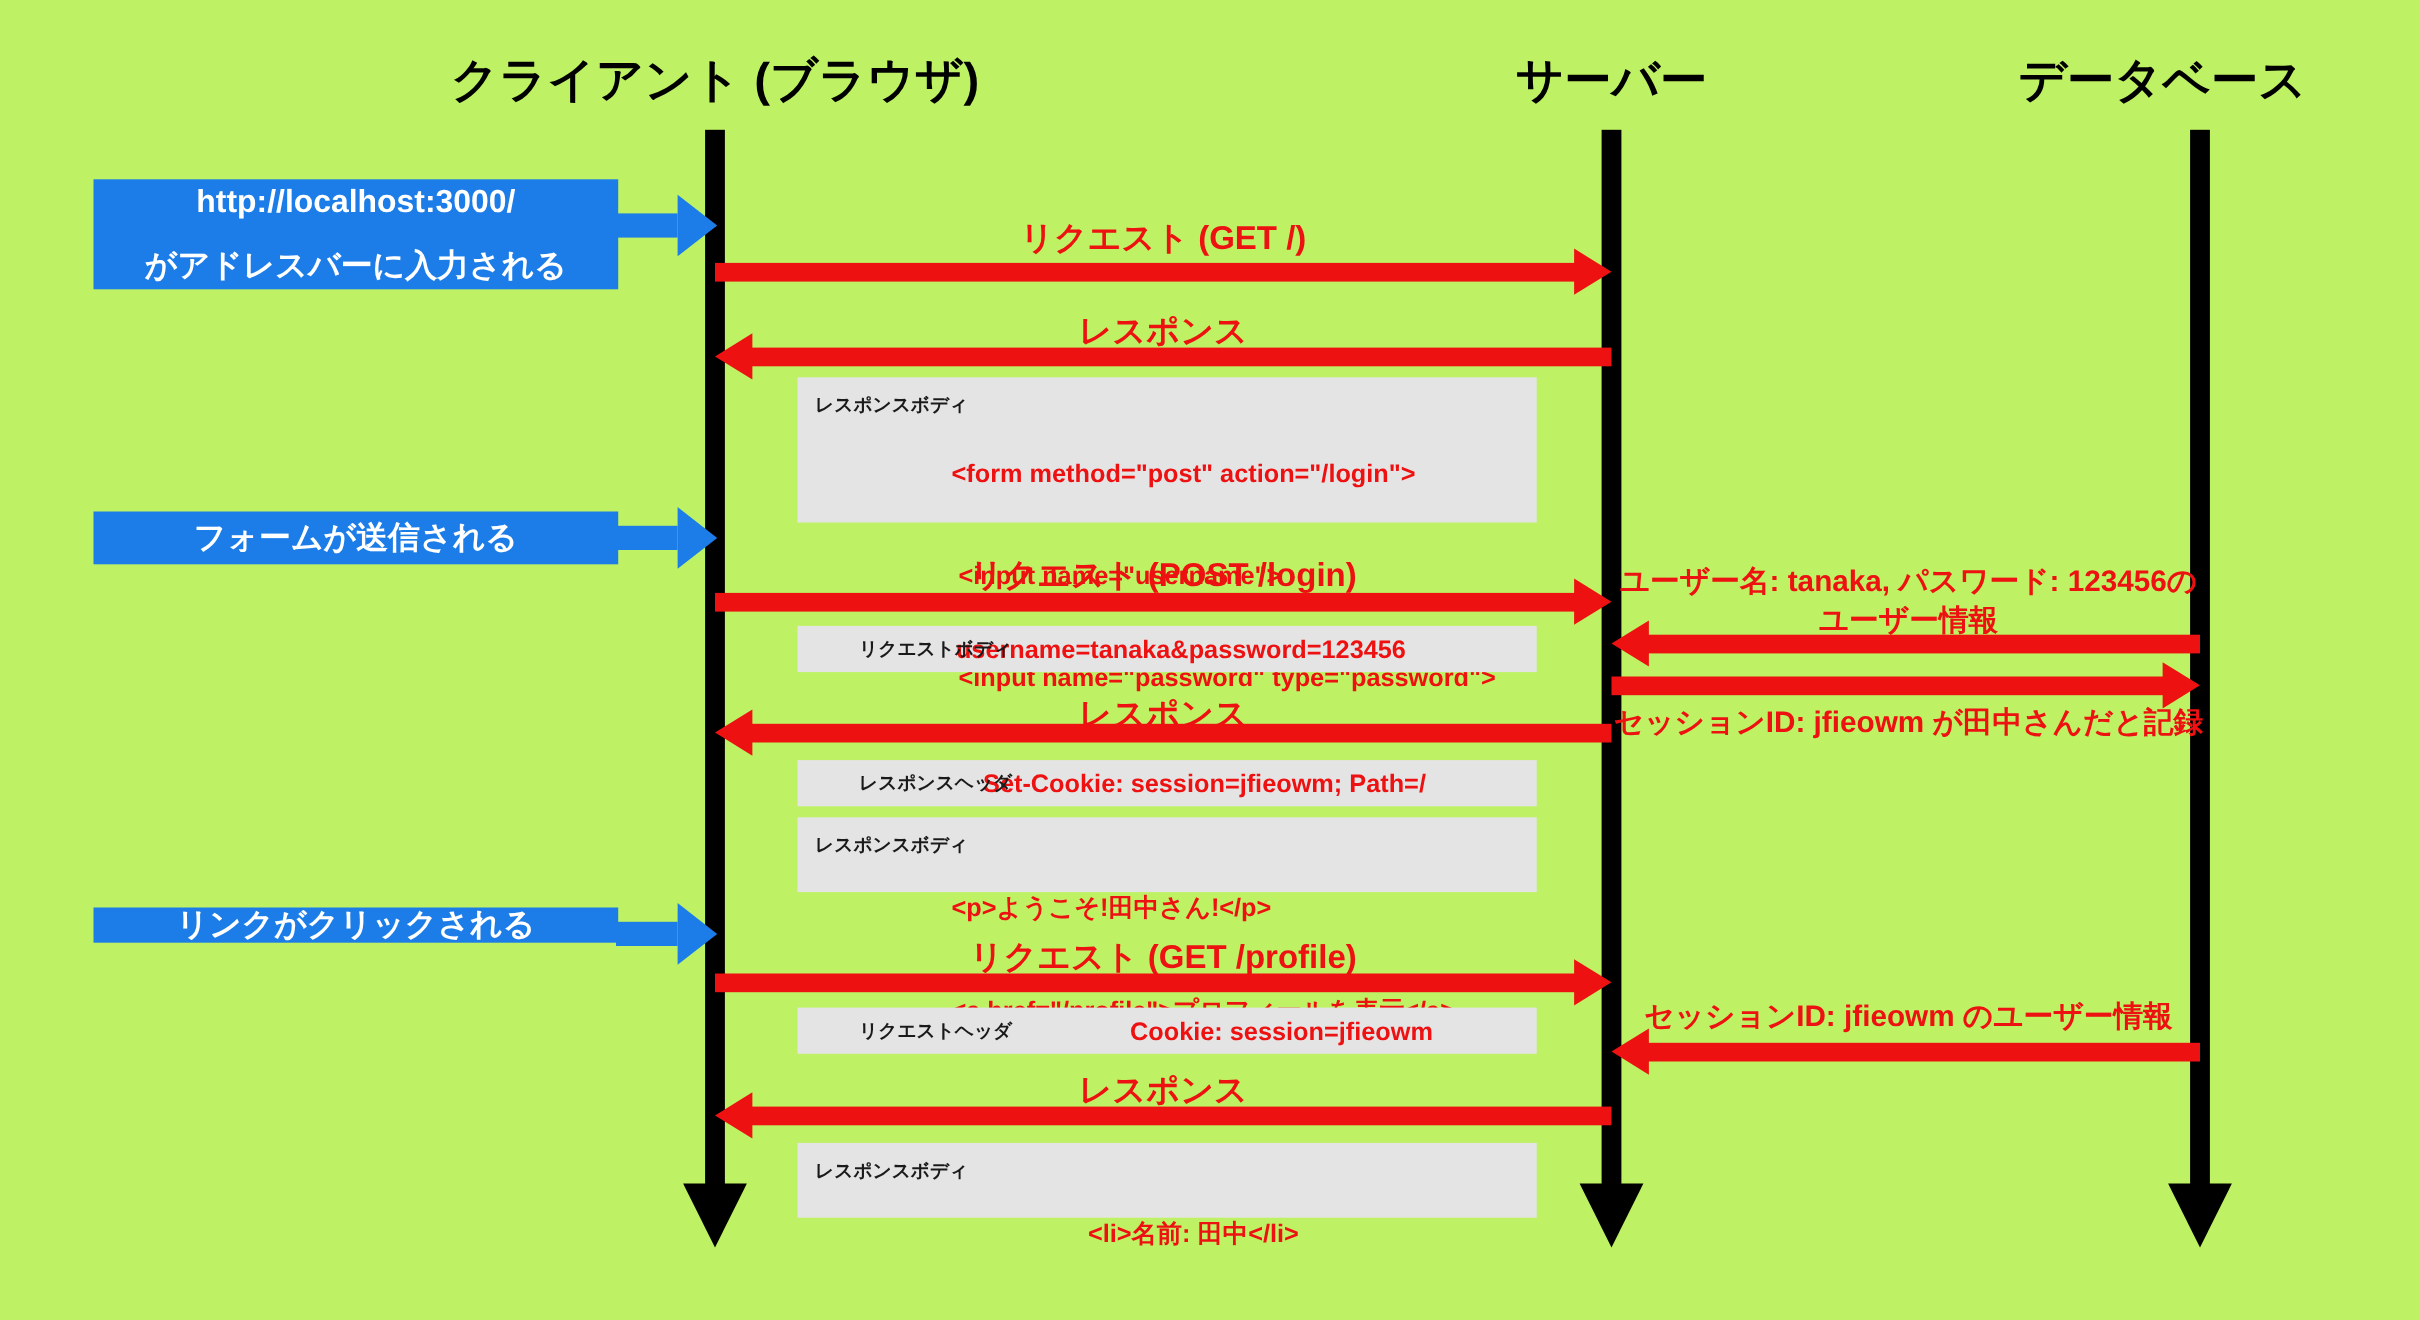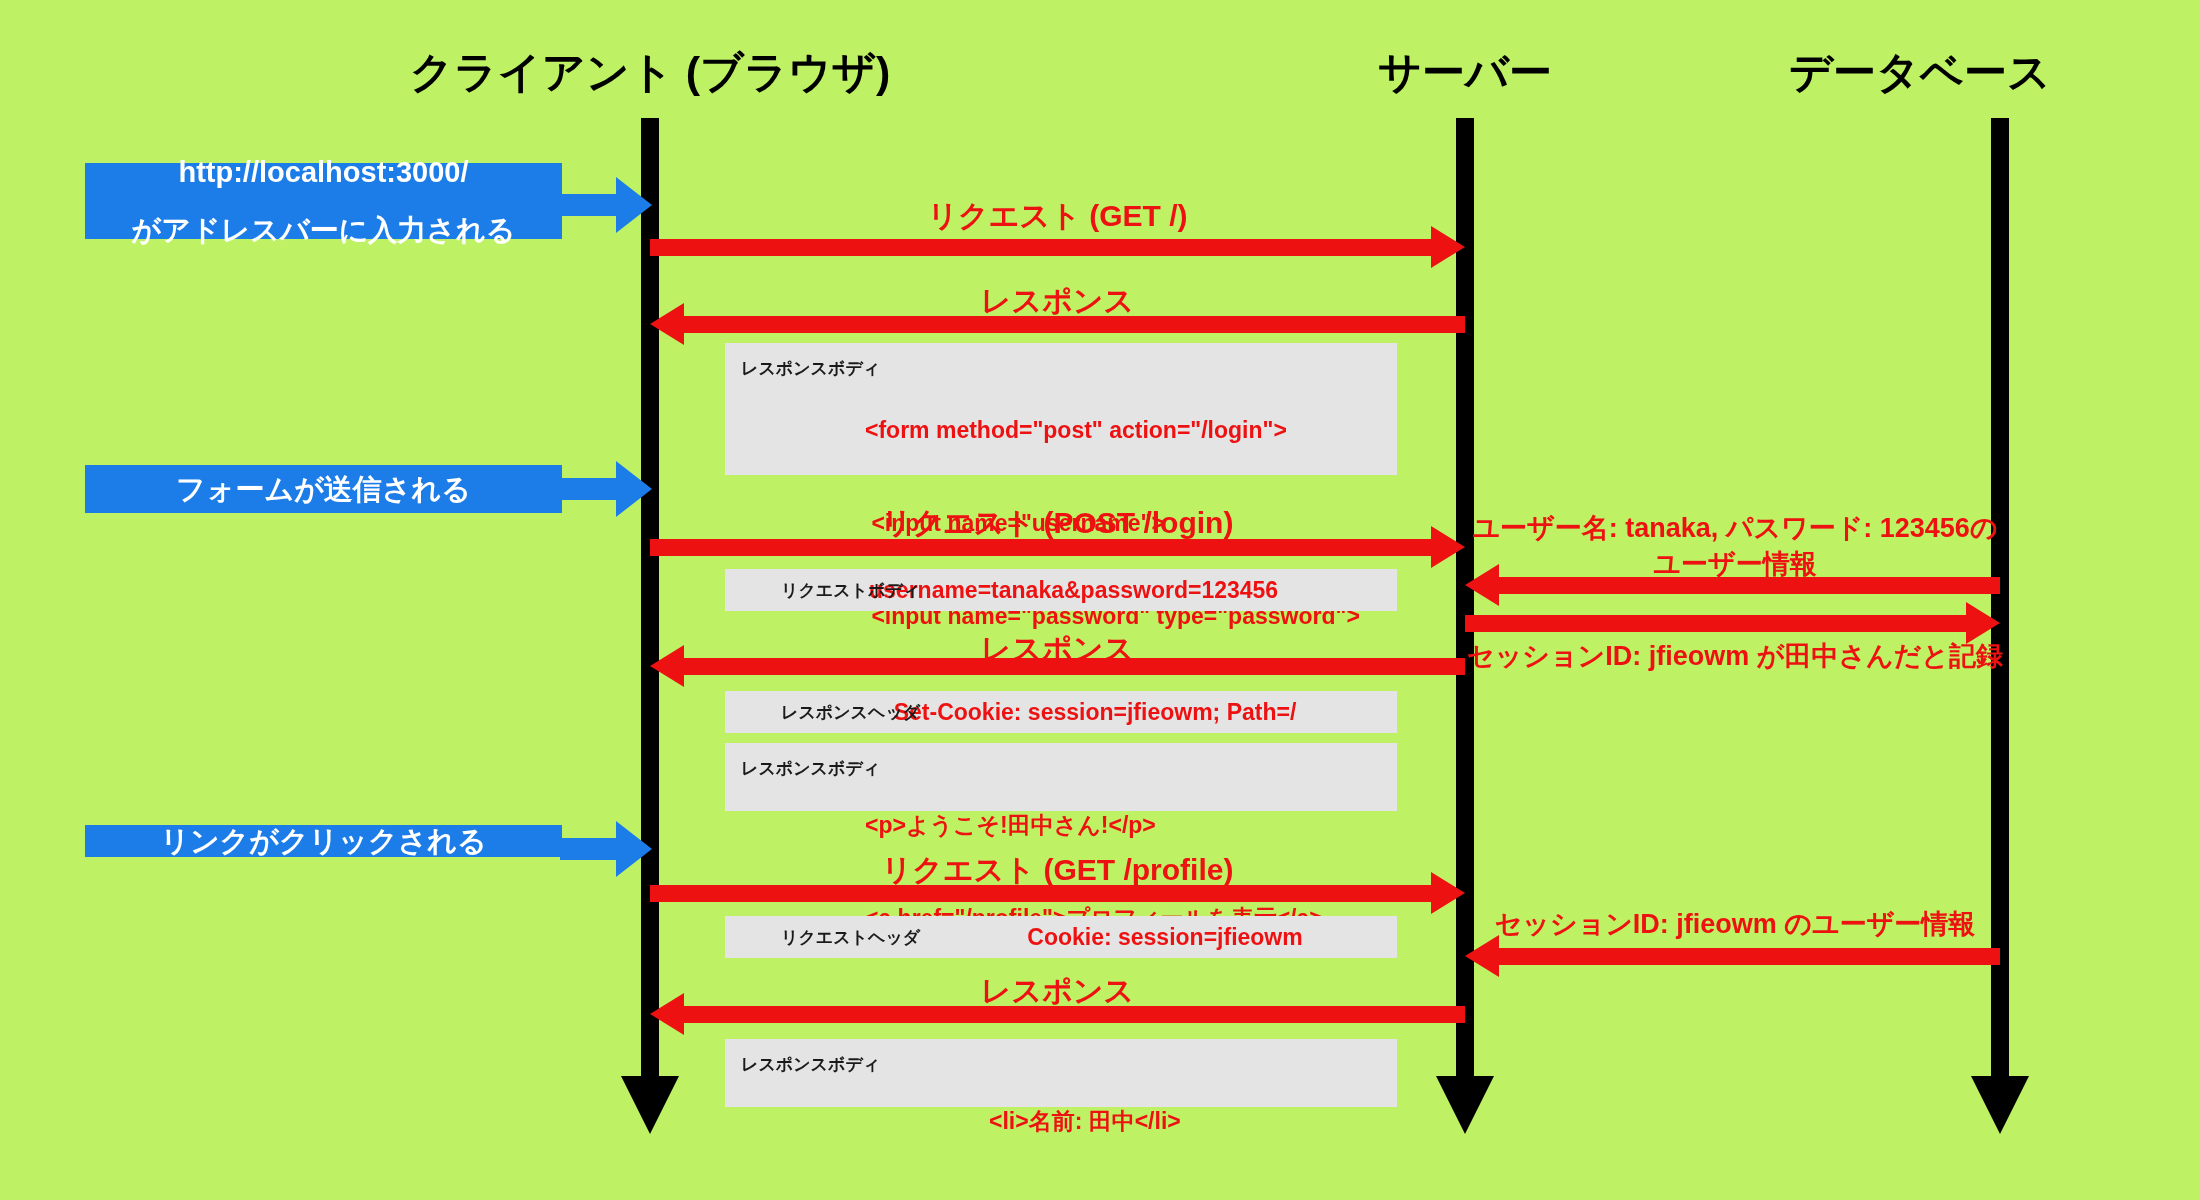--- a/index.html
+++ b/index.html
@@ -65,30 +65,30 @@
   }
   .gcode-1{line-height:42px;}
 </style>
 </head>
 <body>
 
 <div class="canvas">
 
   <div class="actor" style="left:650px;">クライアント (ブラウザ)</div>
   <div class="actor" style="left:1465px;">サーバー</div>
-  <div class="actor" style="left:1920px;">データベース</div>
+  <div class="actor" style="left:1966px;">データベース</div>
 
   <div class="lifeline" style="left:641px;"></div>
   <div class="lifeline-head" style="left:621px;"></div>
   <div class="lifeline" style="left:1456px;"></div>
   <div class="lifeline-head" style="left:1436px;"></div>
   <div class="lifeline" style="left:1991px;"></div>
   <div class="lifeline-head" style="left:1971px;"></div>
 
-  <div class="callout" style="top:163px;height:76px;gap:20px;">
+  <div class="callout" style="top:163px;height:100px;gap:20px;">
     <div>http://localhost:3000/</div>
     <div>がアドレスバーに入力される</div>
   </div>
   <div class="c-shaft" style="top:194px;"></div>
   <div class="c-head" style="top:177px;"></div>
 
   <div class="msg" style="top:196px;">リクエスト (GET /)</div>
   <div class="shaft" style="left:650px;top:239px;width:783px;"></div>
   <div class="head-r" style="left:1431px;top:226px;"></div>
 

